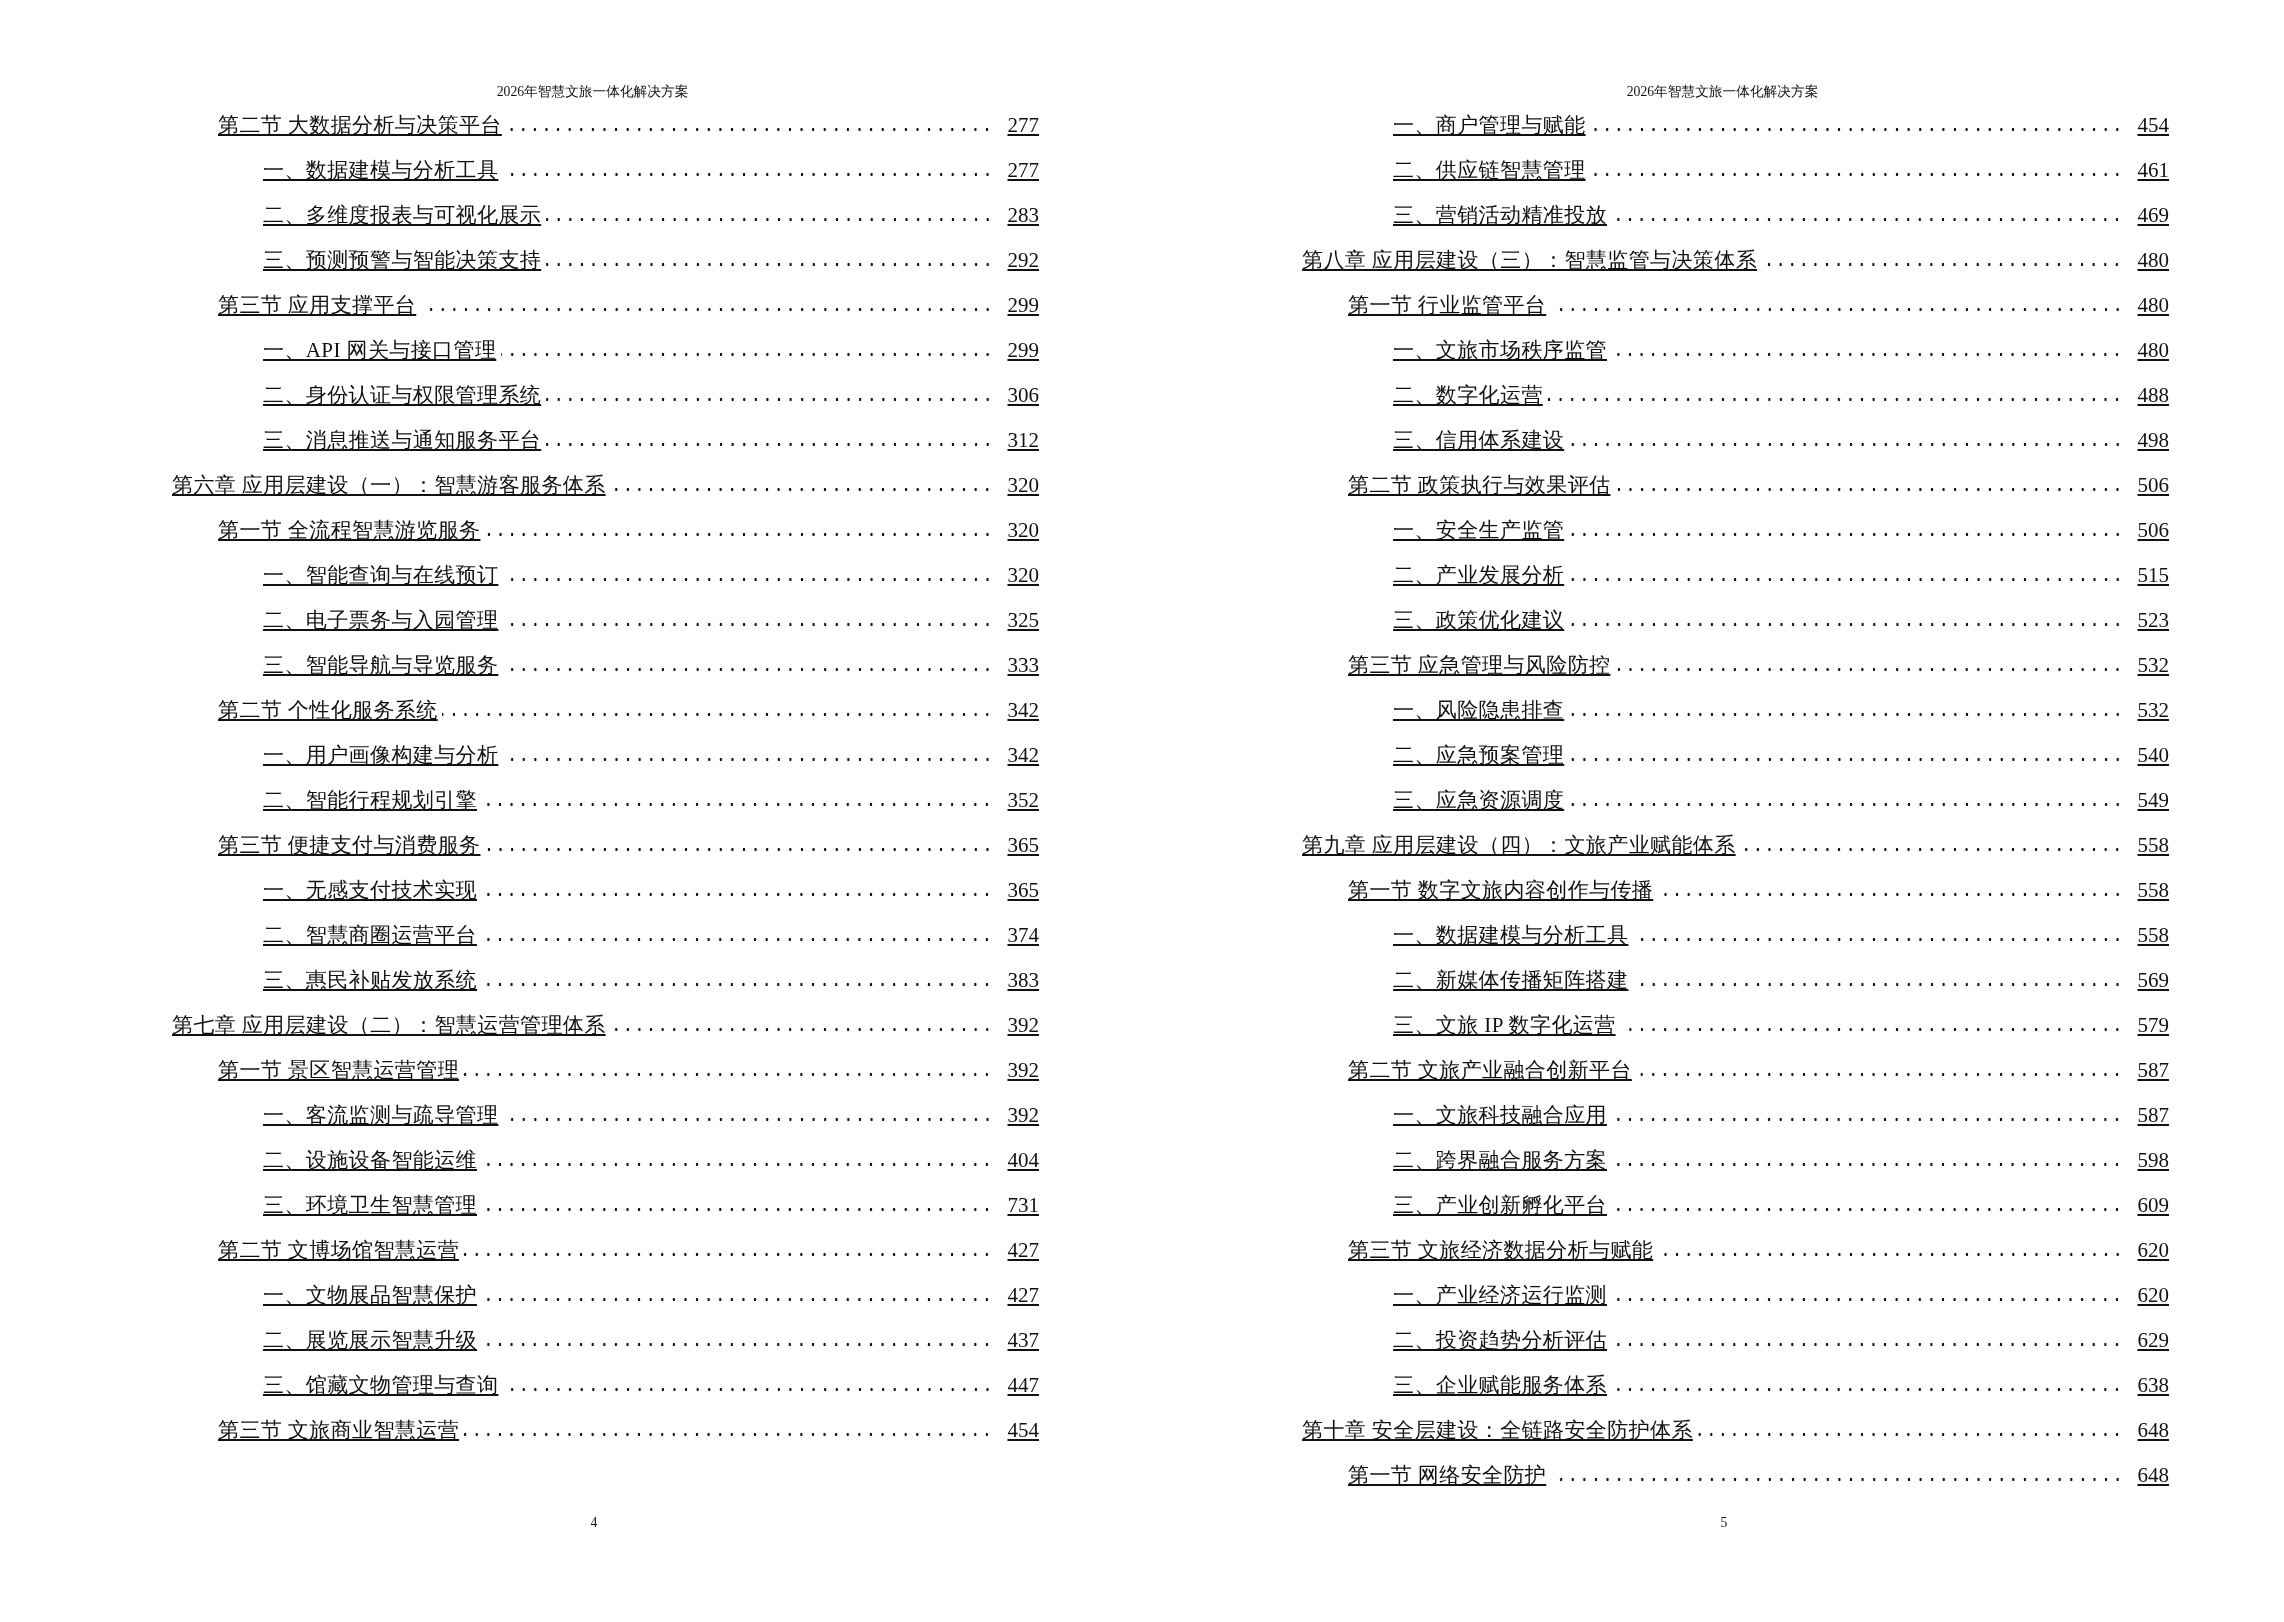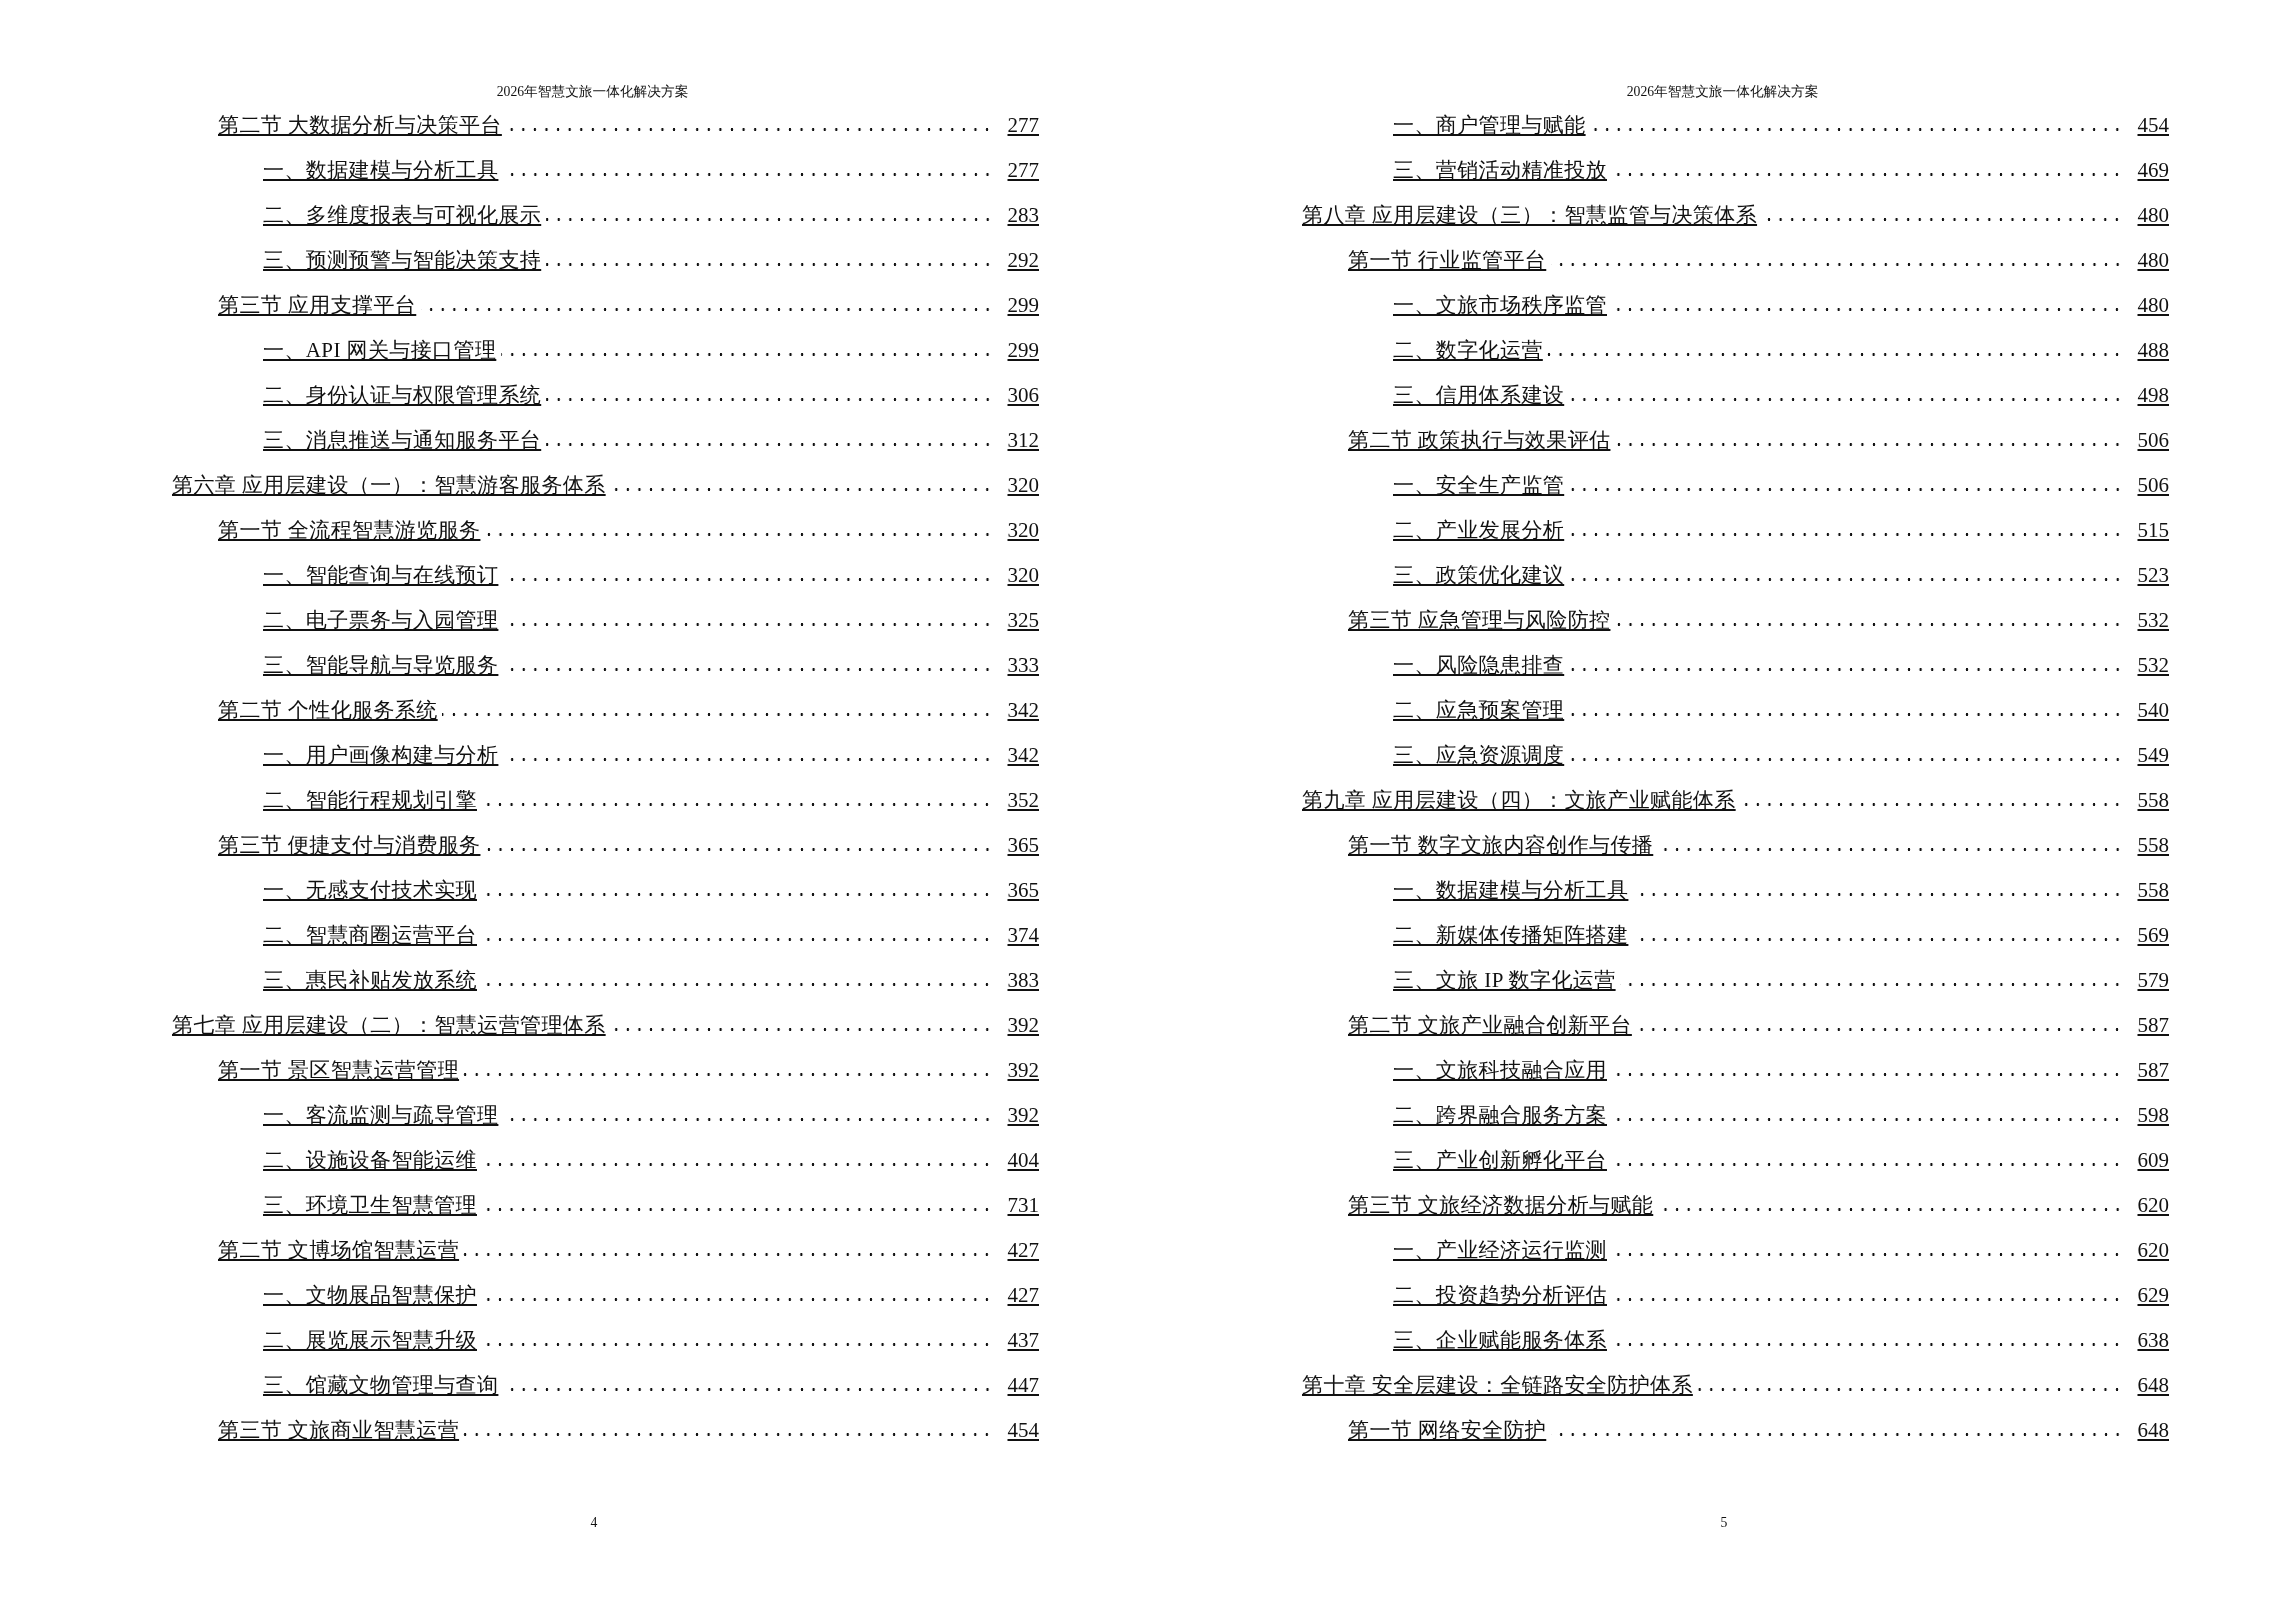--- a/index.html
+++ b/index.html
@@ -251,20 +251,25 @@
 
 <div class="page page-right">
   <div class="running-header">2026年智慧文旅一体化解决方案</div>
   <ol class="toc">
       <li class="toc-row level-sub">
         <span class="toc-title">一、商户管理与赋能</span>
         <span class="toc-leader"></span>
         <span class="toc-page">454</span>
       </li>
       <li class="toc-row level-sub">
+        <span class="toc-title">二、供应链智慧管理</span>
+        <span class="toc-leader"></span>
+        <span class="toc-page">461</span>
+      </li>
+      <li class="toc-row level-sub">
         <span class="toc-title">三、营销活动精准投放</span>
         <span class="toc-leader"></span>
         <span class="toc-page">469</span>
       </li>
       <li class="toc-row level-chapter">
         <span class="toc-title">第八章 应用层建设（三）：智慧监管与决策体系</span>
         <span class="toc-leader"></span>
         <span class="toc-page">480</span>
       </li>
       <li class="toc-row level-section">

